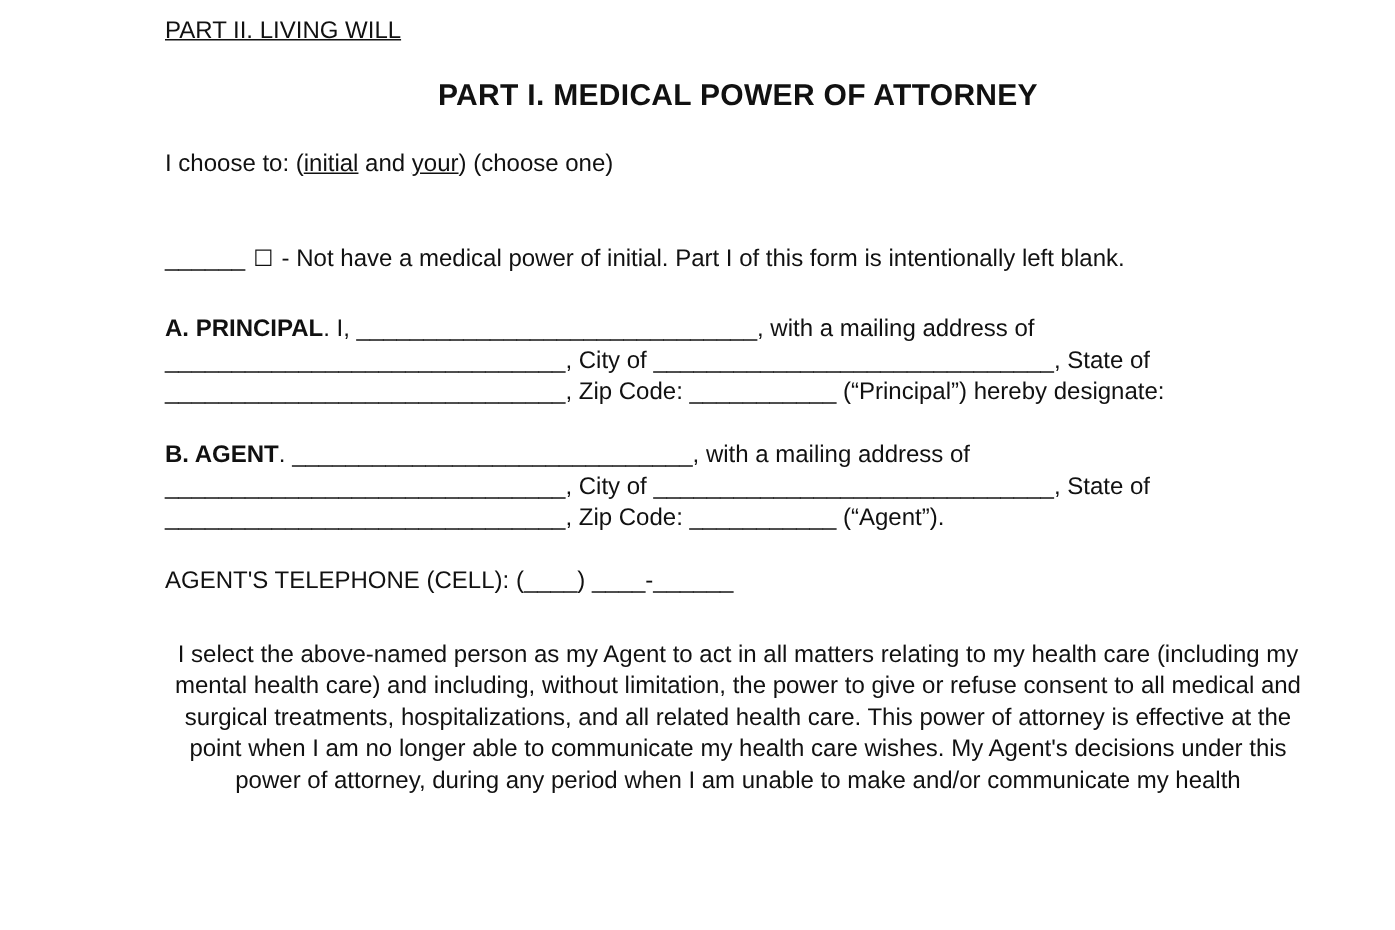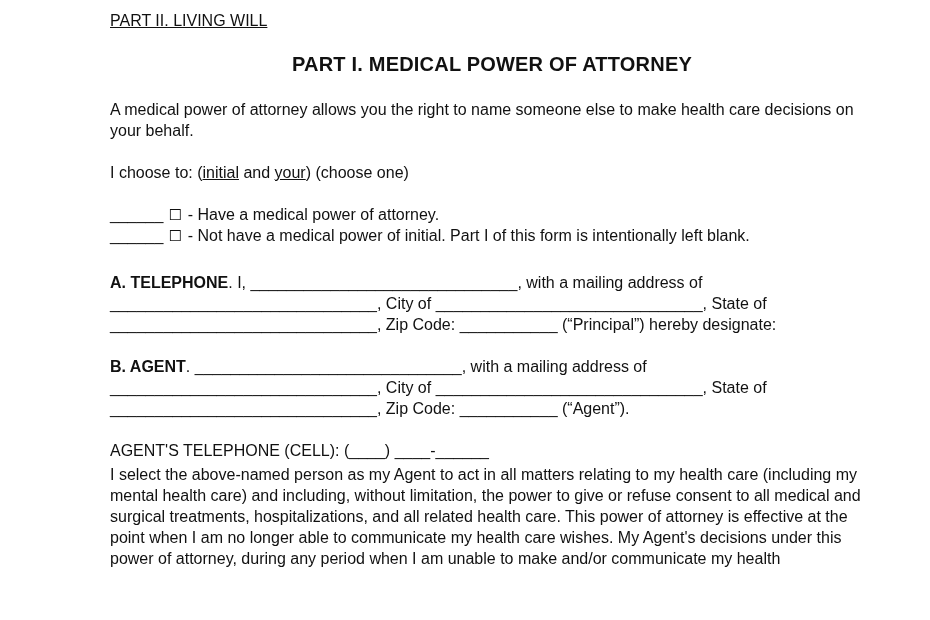--- a/index.html
+++ b/index.html
@@ -24,48 +24,47 @@
   .u { text-decoration: underline; }
   .doc-title {
     font-size: 20px;
     font-weight: bold;
     text-align: center;
     line-height: 26px;
     letter-spacing: 0.2px;
     margin: 20px 0 22px 0;
   }
   .principal-block { margin-top: 26px; }
-  .final-paragraph { margin-top: 3px; }
+  .final-paragraph { margin-top: 28px; text-align: center; }
   .checkbox {
     font-size: 15px;
     display: inline-block;
     padding: 0 1px;
     cursor: default;
   }
   b { font-weight: bold; }
 </style>
 </head>
 <body>
 
 <div class="page">
 
   <p class="part2-heading"><span class="u">PART II. LIVING WILL</span></p>
 
   <div class="doc-title">PART I. MEDICAL POWER OF ATTORNEY</div>
 
-  <p>A medical power of attorney allows you the right to name someone else to make health care decisions on your behalf.</p>
 
   <p><span>I choose to: (</span><span class="u">initial</span><span> and </span><span class="u">your</span><span>) (choose one)</span></p>
 
   <p>
-    <span><span>______ </span><span class="checkbox">☐</span><span> - Have a medical power of attorney.</span></span><br>
+    <br>
     <span><span>______ </span><span class="checkbox">☐</span><span> - Not have a medical power of initial. Part I of this form is intentionally left blank.</span></span>
   </p>
 
-  <p class="principal-block"><b>A. TELEPHONE</b><span>. I, ______________________________, with a mailing address of ______________________________, City of ______________________________, State of ______________________________, Zip Code: ___________ (“Principal”) hereby designate:</span></p>
+  <p class="principal-block"><b>A. PRINCIPAL</b><span>. I, ______________________________, with a mailing address of ______________________________, City of ______________________________, State of ______________________________, Zip Code: ___________ (“Principal”) hereby designate:</span></p>
 
   <p><b>B. AGENT</b><span>. ______________________________, with a mailing address of ______________________________, City of ______________________________, State of ______________________________, Zip Code: ___________ (“Agent”).</span></p>
 
   <p>AGENT'S TELEPHONE (CELL): (____) ____-______</p>
 
   <p class="final-paragraph">I select the above-named person as my Agent to act in all matters relating to my health care (including my mental health care) and including, without limitation, the power to give or refuse consent to all medical and surgical treatments, hospitalizations, and all related health care. This power of attorney is effective at the point when I am no longer able to communicate my health care wishes. My Agent's decisions under this power of attorney, during any period when I am unable to make and/or communicate my health</p>
 
 </div>
 
 </body></html>

